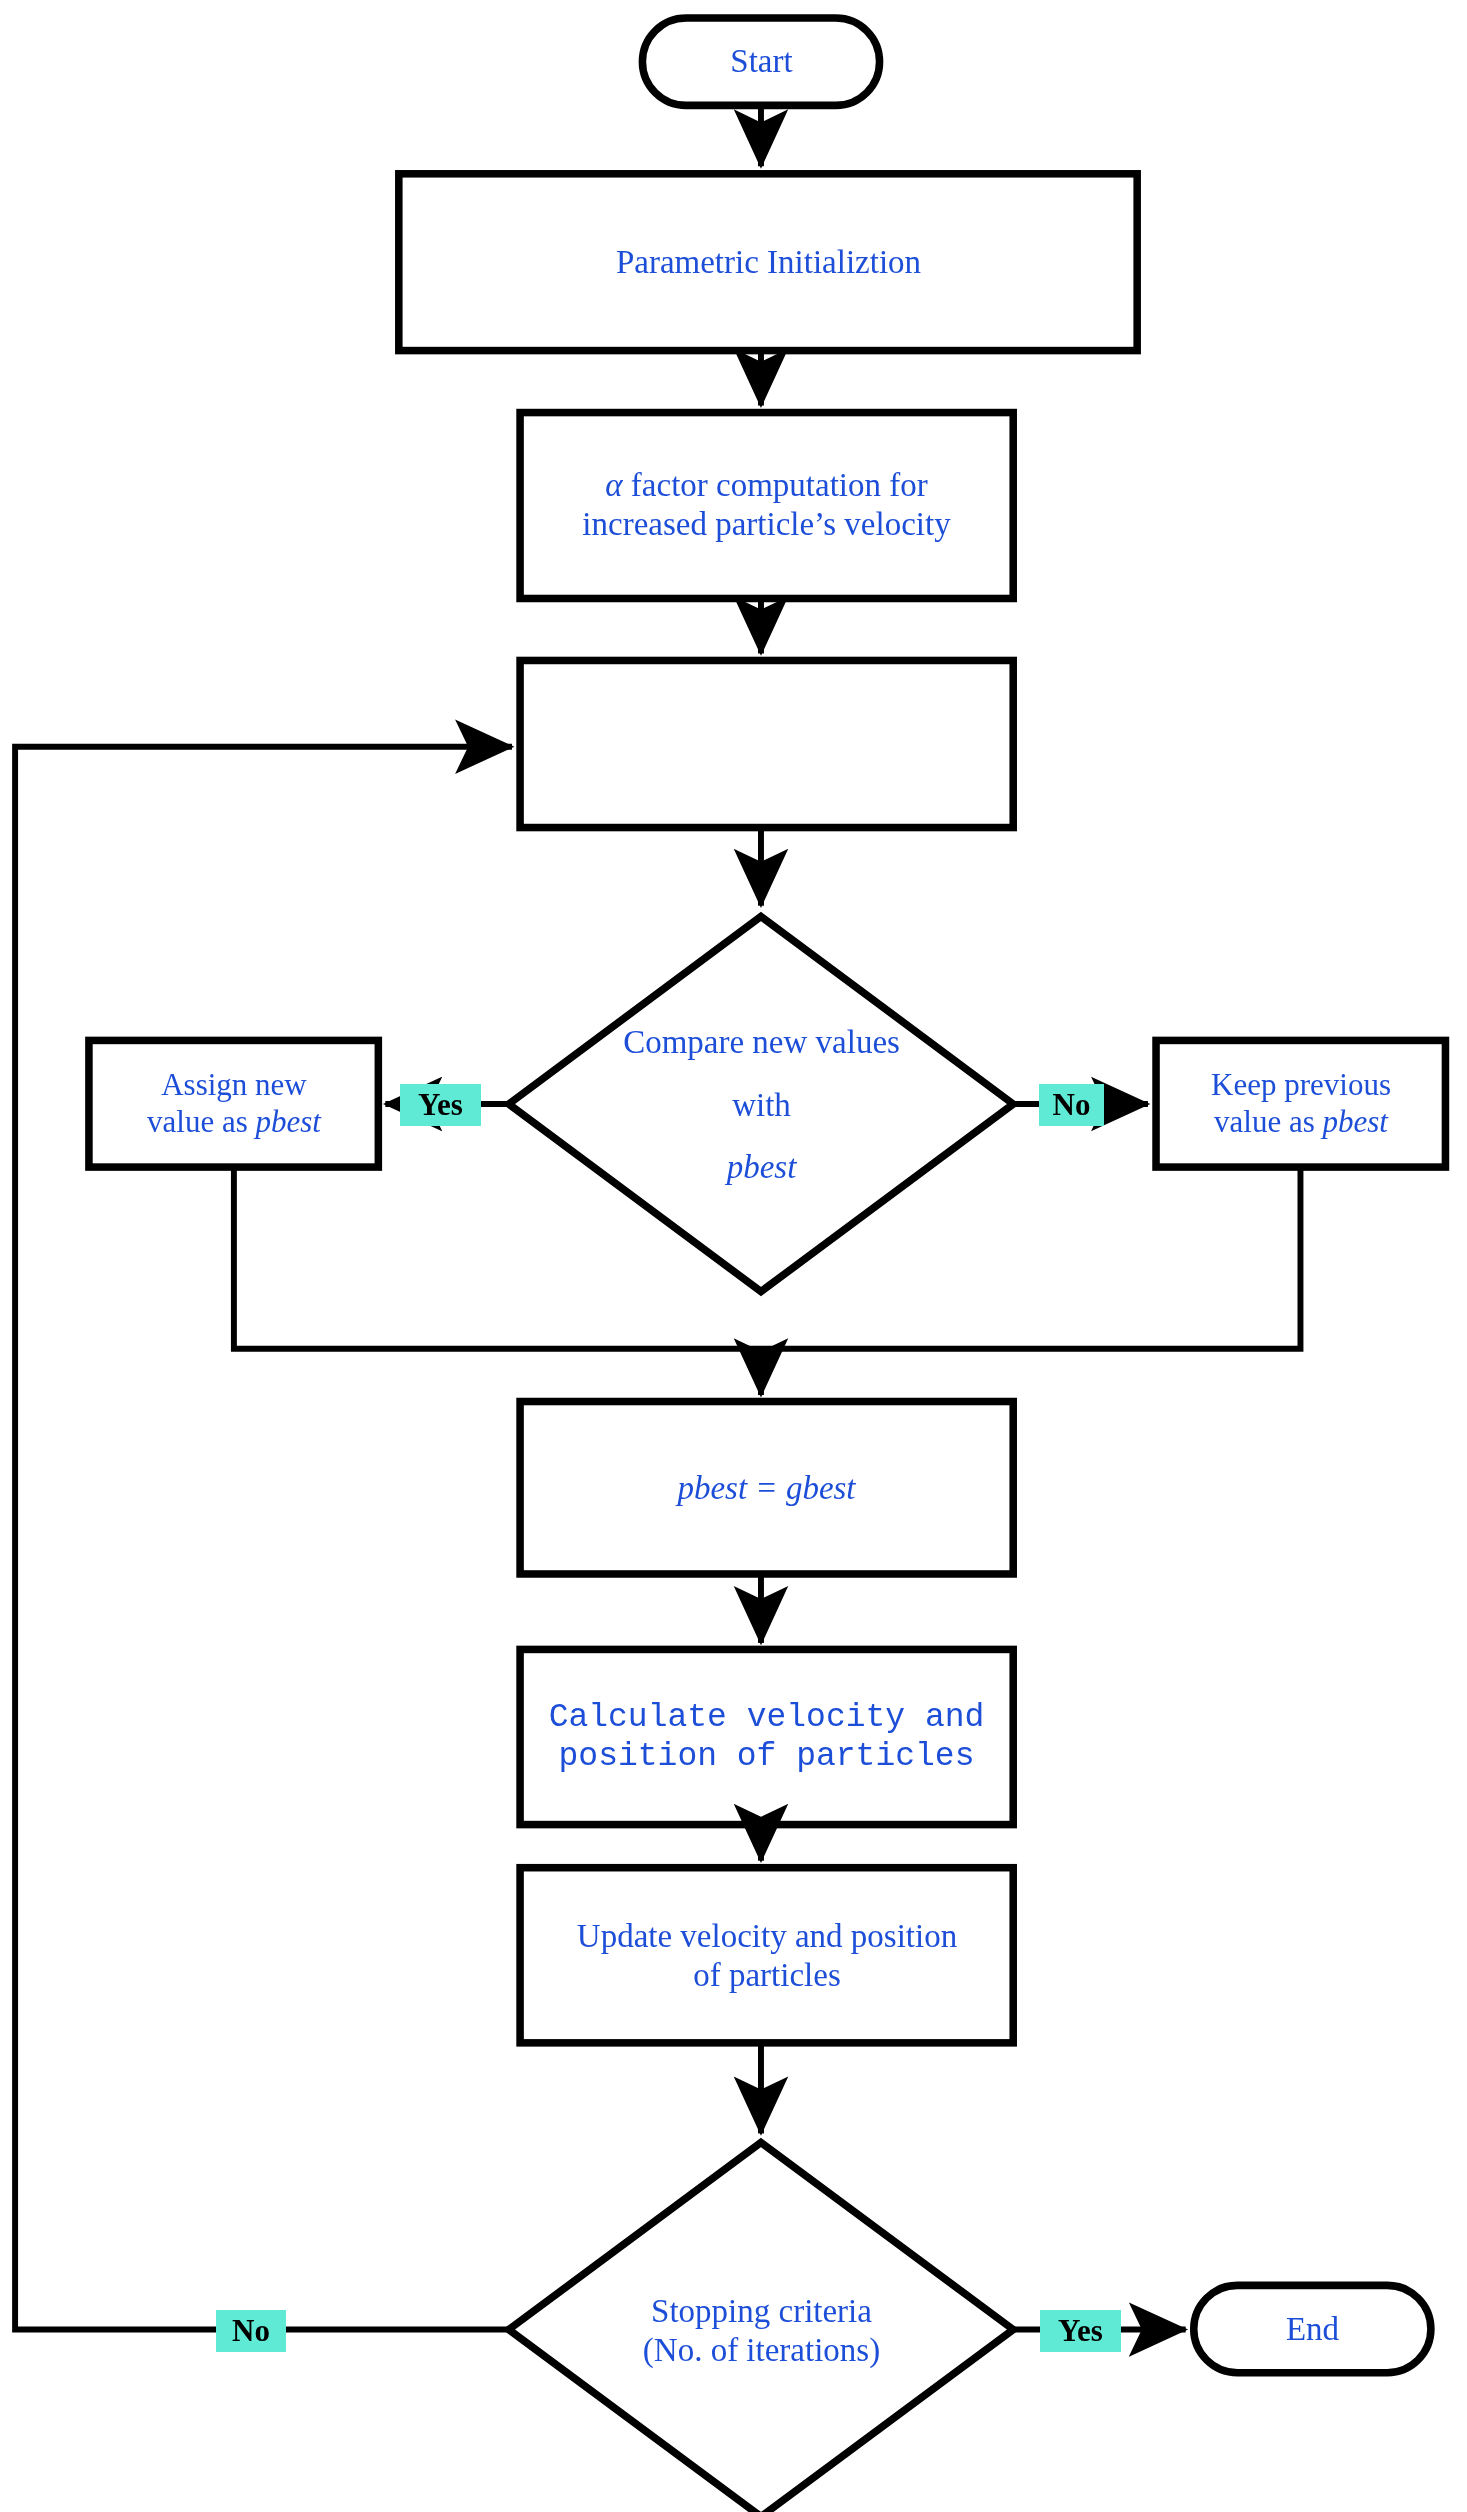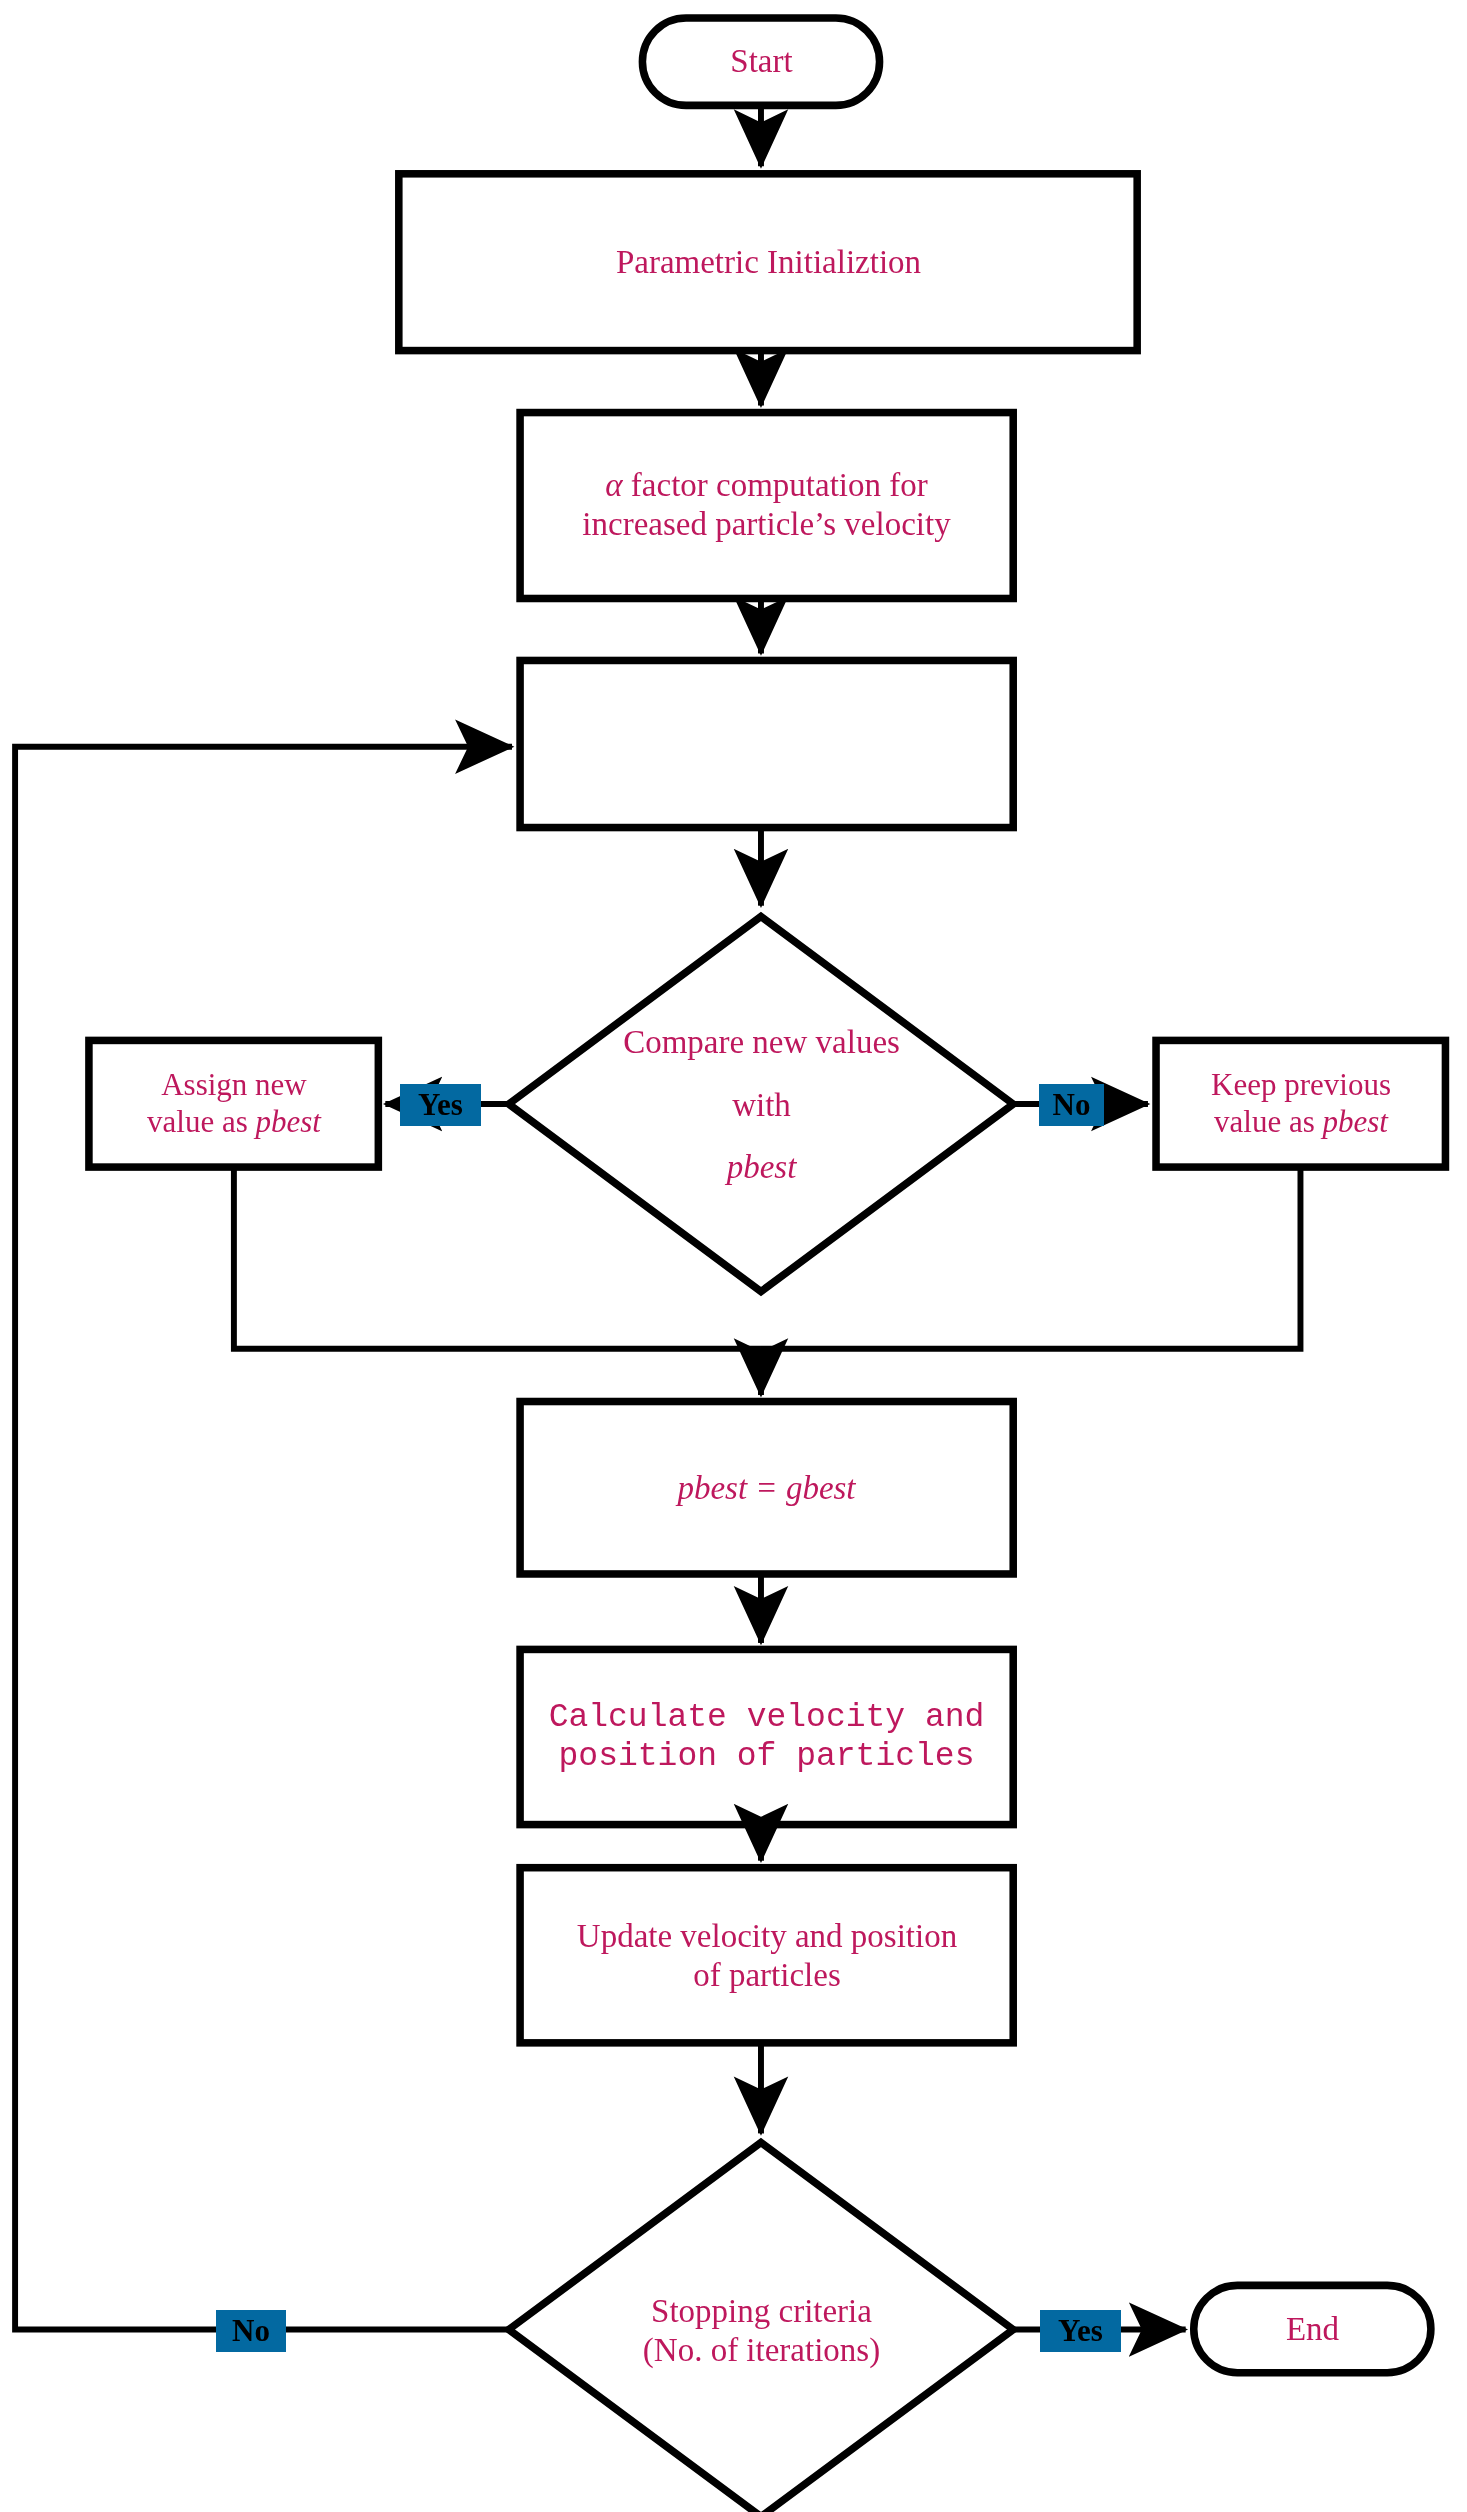--- a/index.html
+++ b/index.html
@@ -8,36 +8,36 @@
     width:1467px;height:2512px;
     background:#ffffff;
     font-family:"Liberation Serif","DejaVu Serif",serif;
     overflow:hidden;
   }
   #flow{position:absolute;left:0;top:0;width:1467px;height:2512px;}
   .nodetext{
     position:absolute;
     display:flex;align-items:center;justify-content:center;
     text-align:center;
-    color:#be185d;
+    color:#1d4ed8;
     line-height:1.18;
     pointer-events:none;
     white-space:pre-line;
   }
   .t-term{font-size:33px;}
   .t-proc{font-size:33px;}
   .t-dec{font-size:33px;}
   .t-small{font-size:31px;}
   .edgelbl{
     position:absolute;
     display:flex;align-items:center;justify-content:center;
     font-weight:bold;
     font-size:31px;
     color:#000000;
-    background:#0369a1;
+    background:#5eead4;
   }
   .it{font-style:italic;}
 </style>
 </head>
 <body>
 
 <div id="stage">
 
   <svg id="flow" viewBox="0 0 2722 4660" xmlns="http://www.w3.org/2000/svg">
     <defs>

